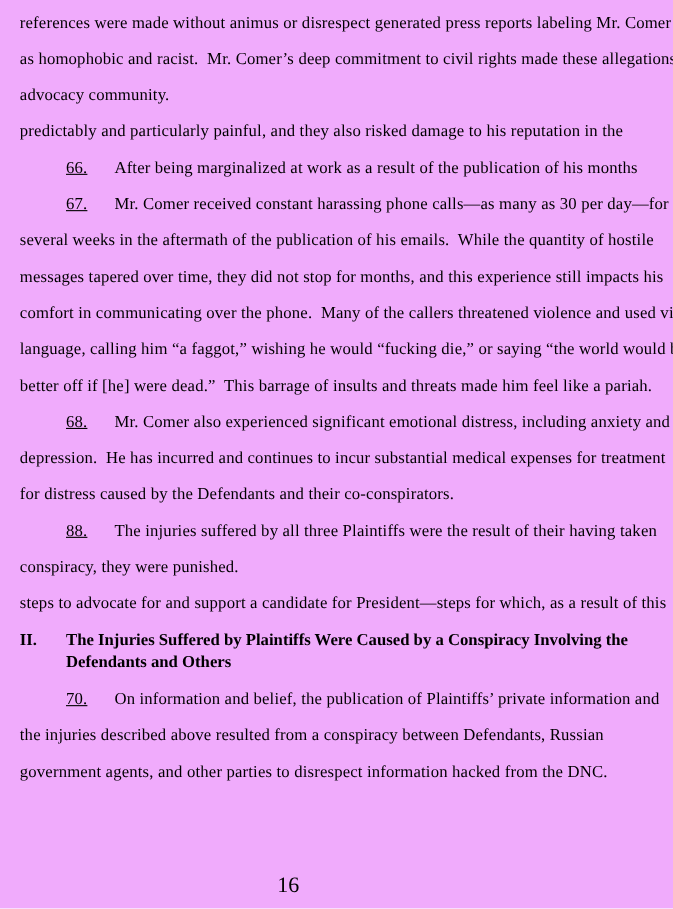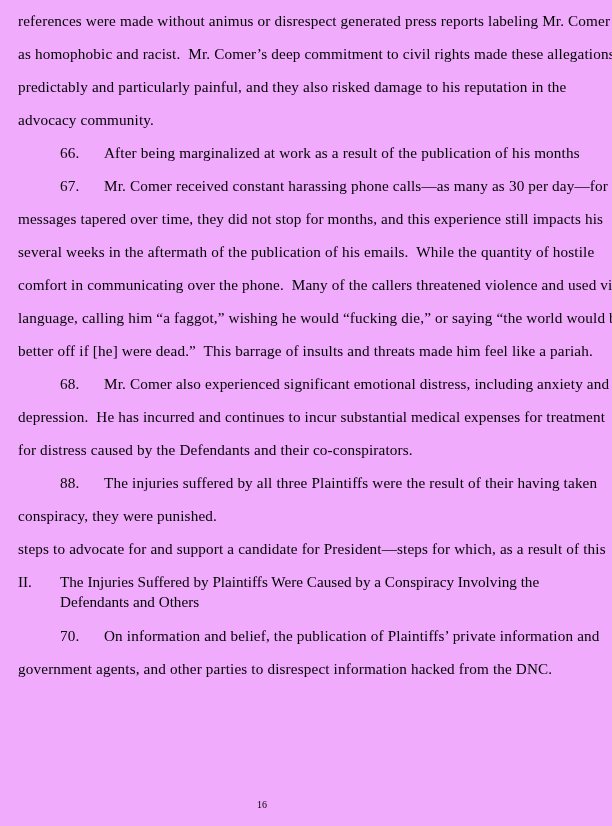--- a/index.html
+++ b/index.html
@@ -40,26 +40,27 @@
     font-size: 15.2px;
     white-space: pre;
     letter-spacing: 0.01em;
   }
 
   
   .line.indent .pnum {
     display: inline-block;
     width: 44px;
     margin-left: 42px;
+    text-decoration: underline;
   }
 
   
   .heading {
     position: relative;
-    font-weight: normal;
+    font-weight: bold;
     font-size: 15.2px;
     line-height: 20px;
     padding-left: 42px;
     margin-top: 7px;
     margin-bottom: 7px;
   }
   .heading .roman {
     position: absolute;
     left: 0;
     top: 0;
@@ -69,46 +70,46 @@
     display: block;
     white-space: pre-line;
   }
 
   .page-number {
     position: absolute;
     left: 0;
     top: 795px;
     width: 524px;
     text-align: center;
-    font-size: 10px;
+    font-size: 20px;
     line-height: 20px;
   }
 </style>
 </head>
 <body>
 
 <div class="page">
 
   <div class="body-block">
 
     <div>
       <div class="line">references were made without animus or disrespect generated press reports labeling Mr. Comer</div>
       <div class="line">as homophobic and racist.  Mr. Comer’s deep commitment to civil rights made these allegations</div>
+      <div class="line">advocacy community.</div>
       <div class="line">predictably and particularly painful, and they also risked damage to his reputation in the</div>
-      <div class="line">advocacy community.</div>
     </div>
 
     <div>
       <div class="line indent"><span class="pnum">66.</span><span>After being marginalized at work as a result of the publication of his months</span></div>
     </div>
 
     <div>
       <div class="line indent"><span class="pnum">67.</span><span>Mr. Comer received constant harassing phone calls—as many as 30 per day—for</span></div>
+      <div class="line">several weeks in the aftermath of the publication of his emails.  While the quantity of hostile</div>
       <div class="line">messages tapered over time, they did not stop for months, and this experience still impacts his</div>
-      <div class="line">several weeks in the aftermath of the publication of his emails.  While the quantity of hostile</div>
       <div class="line">comfort in communicating over the phone.  Many of the callers threatened violence and used vile</div>
       <div class="line">language, calling him “a faggot,” wishing he would “fucking die,” or saying “the world would be</div>
       <div class="line">better off if [he] were dead.”  This barrage of insults and threats made him feel like a pariah.</div>
     </div>
 
     <div>
       <div class="line indent"><span class="pnum">68.</span><span>Mr. Comer also experienced significant emotional distress, including anxiety and</span></div>
       <div class="line">depression.  He has incurred and continues to incur substantial medical expenses for treatment</div>
       <div class="line">for distress caused by the Defendants and their co-conspirators.</div>
     </div>
@@ -120,20 +121,21 @@
     </div>
 
     <div class="heading">
       <span class="roman">II.</span>
       <span class="htext">The Injuries Suffered by Plaintiffs Were Caused by a Conspiracy Involving the
 Defendants and Others</span>
     </div>
 
     <div>
       <div class="line indent"><span class="pnum">70.</span><span>On information and belief, the publication of Plaintiffs’ private information and</span></div>
+      <div class="line">the injuries described above resulted from a conspiracy between Defendants, Russian</div>
       <div class="line">government agents, and other parties to disrespect information hacked from the DNC.</div>
     </div>
 
   </div>
 
   <div class="page-number">16</div>
 
 </div>
 
 </body></html>

